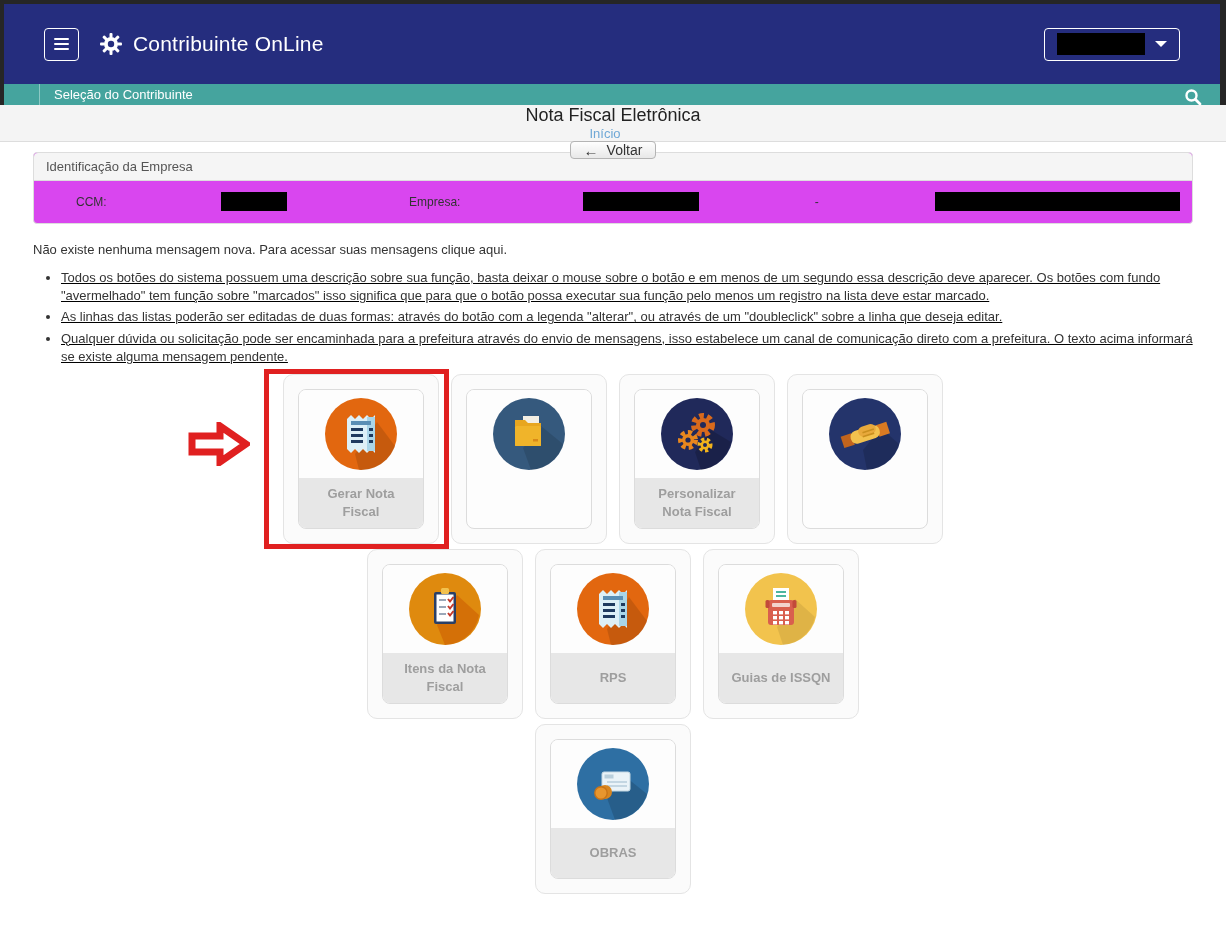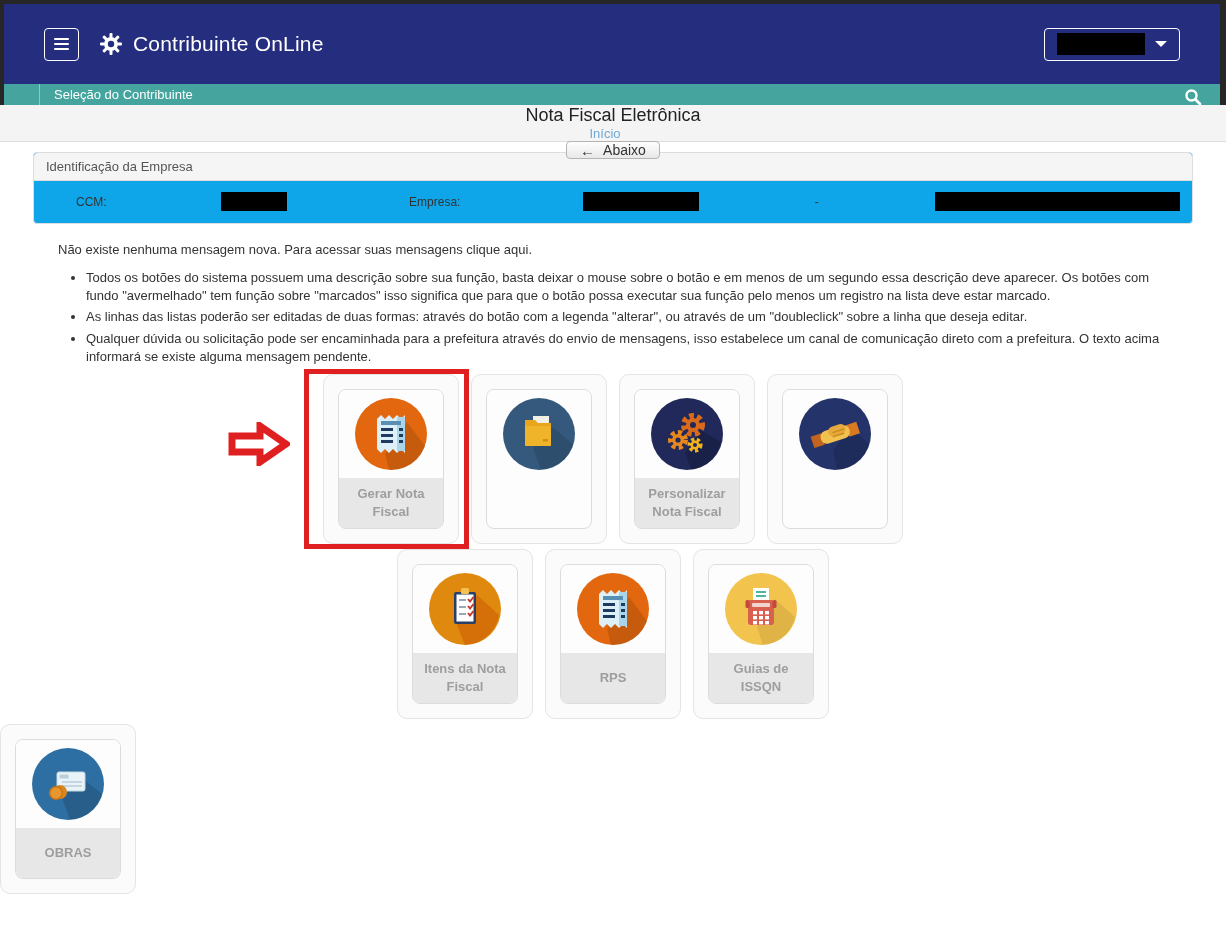--- a/index.html
+++ b/index.html
@@ -33,51 +33,51 @@
   .title-band { background:#f4f4f4; border-bottom:1px solid #ddd; height:37px;
     display:flex; align-items:center; padding:0 34px;flex-direction:column; }
   .page-title { font-size:18px; color:#222; }
   .title-spacer { flex:1; }
   .inicio-link { color:#6fa8d6; font-size:13px; margin-right:16px; cursor:pointer; text-decoration:none; }
   .voltar-btn { background:linear-gradient(#fefefe,#e8e8e8); border:1px solid #b4b4b4; border-radius:4px;
     height:27px; padding:0 13px; font-size:14px; color:#333; display:flex; align-items:center; gap:8px; cursor:pointer; }
   .voltar-arrow { font-size:15px; line-height:1; }
 
   
-  .panel { margin:10px 33px 0 33px; border:1px solid #ddd; border-radius:4px; background:#0ea5e9; }
+  .panel { margin:10px 33px 0 33px; border:1px solid #ddd; border-radius:4px; background:#d946ef; }
   .panel-header { background:#f5f5f5; border-bottom:1px solid #ddd; border-radius:4px 4px 0 0;
     padding:6px 12px; font-size:13px; color:#555; }
   .panel-body { padding:11px 12px 12px 12px; }
   .company-row { display:flex; align-items:center; font-size:12px; color:#333; padding-left:30px;justify-content:space-between; }
   .company-row .lbl { margin-right:6px; }
   .box-gap { margin-right:14px; }
 
   
-  .content { padding:0 58px; }
+  .content { padding:0 33px; }
   .msg-line { font-size:13px; color:#333; margin-top:18px; }
   .tips-intro { font-size:13px; color:#333; margin-top:14px; line-height:1.45; }
-  ul.tips { margin:12px 0 0 28px; }
+  ul.tips { margin:12px 0 0 28px;text-decoration:underline; }
   ul.tips li { font-size:13px; color:#333; line-height:1.4; margin-bottom:3px; }
 
   
   .tiles-area { position:relative; margin-top:8px; }
   .tile-row { display:flex; justify-content:center; gap:12px; margin-bottom:5px; }
   .tile-outer { background:#fbfbfb; border:1px solid #e4e4e4; border-radius:10px; padding:14px; }
-  .tile-inner { width:106px; height:140px; border:1px solid #dcdcdc; border-radius:8px;
+  .tile-inner { width:126px; height:140px; border:1px solid #dcdcdc; border-radius:8px;
     overflow:hidden; background:#fdfdfd; display:flex; flex-direction:column; cursor:pointer; }
   .tile-icon-zone { height:88px; display:flex; align-items:center; justify-content:center; background:#fdfdfd; }
   .tile-label-zone { flex:1; background:#e7e7e7; display:flex; align-items:center; justify-content:center; padding:4px 10px; }
   .tile-label { font-size:13px; font-weight:bold; color:#9e9e9e; text-align:center; line-height:1.35; }
 
   .highlight-wrap { position:relative; }
   .highlight-box { position:absolute; top:-5px; bottom:-5px; left:-19px; right:-10px;
     border:5px solid #e02020; pointer-events:none; }
   .red-arrow { position:absolute; left:-95px; top:48px; }
 
-  .row3-wrap { display:flex; }
+  .row3-wrap { display:flex; justify-content:center; }
 </style>
 </head>
 <body>
 
 <div class="window-top">
 
   <div class="navbar">
     <button class="hamburger-btn">
       <span></span>
         <span></span>
@@ -118,21 +118,21 @@
     </div>
   </div>
 </div>
 
 <div class="title-band">
   <span class="page-title">Nota Fiscal Eletrônica</span>
   <div class="title-spacer"></div>
   <a class="inicio-link">Início</a>
   <button class="voltar-btn">
     <span class="voltar-arrow">←</span>
-    <span>Abaixo</span>
+    <span>Voltar</span>
   </button>
 </div>
 
 <div class="panel">
   <div class="panel-header">Identificação da Empresa</div>
   <div class="panel-body">
     <div class="company-row">
       <span class="lbl">CCM:</span>
       <span class="redacted box-gap" style="width:66px;height:19px;"></span>
       <span class="lbl">Empresa:</span>

